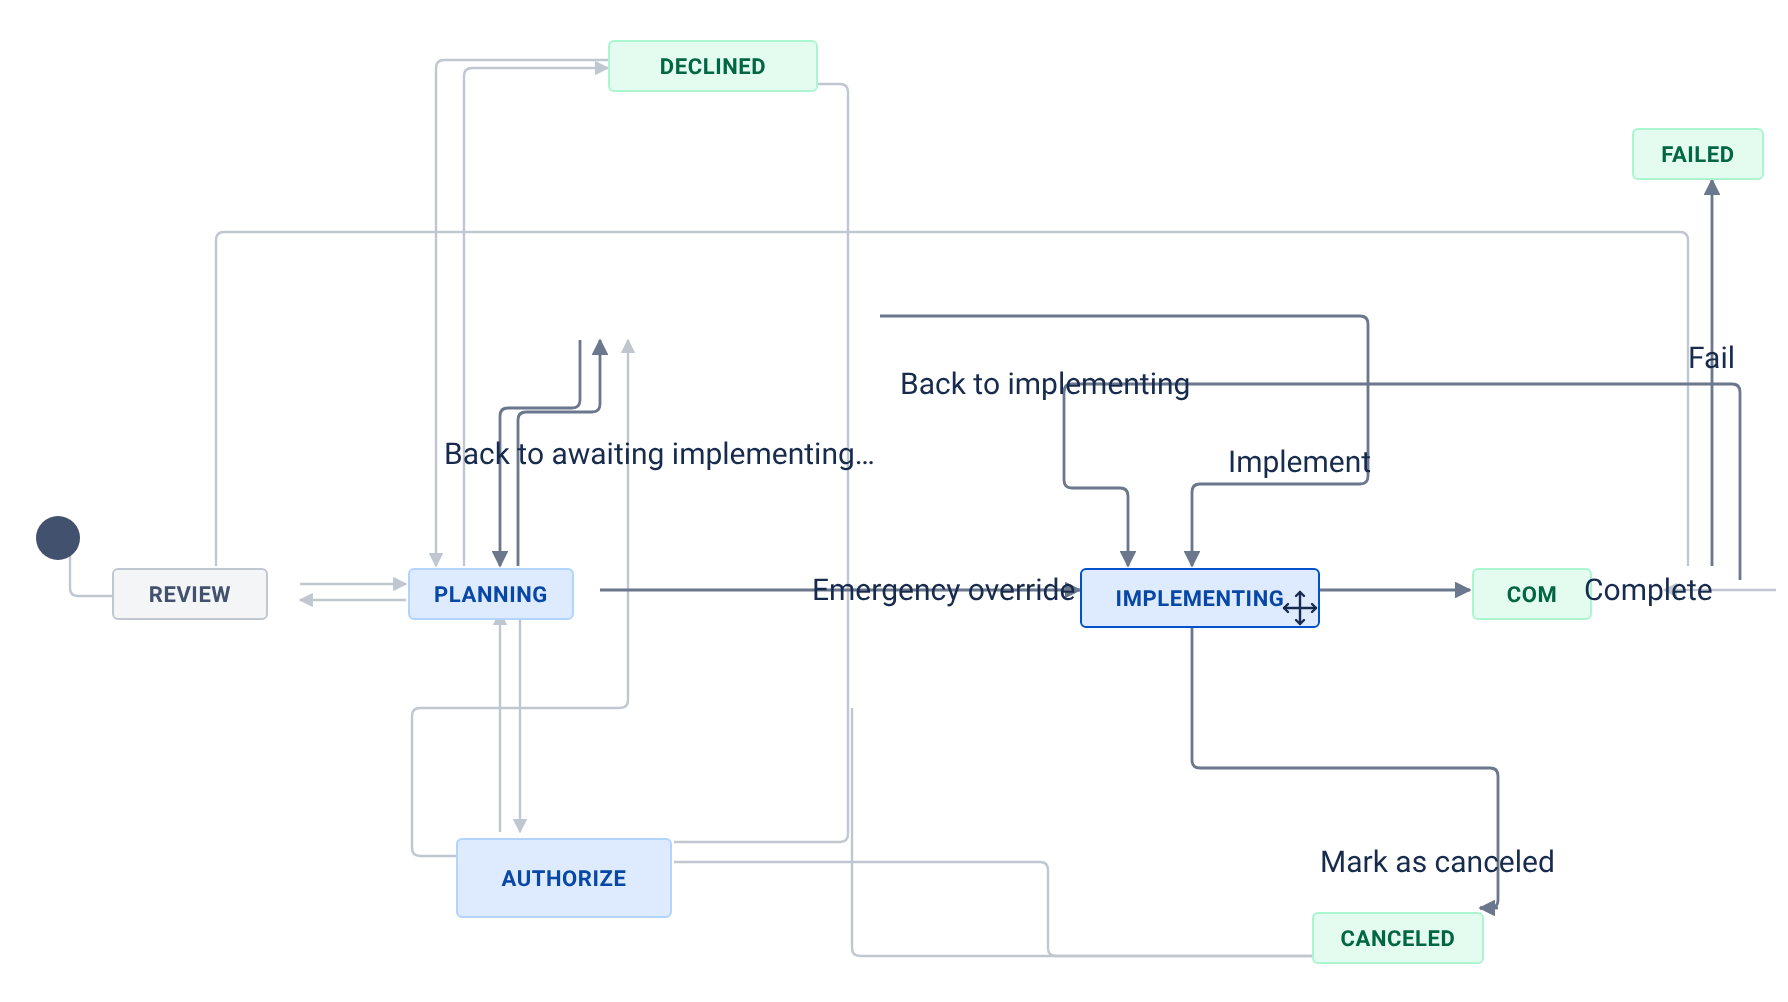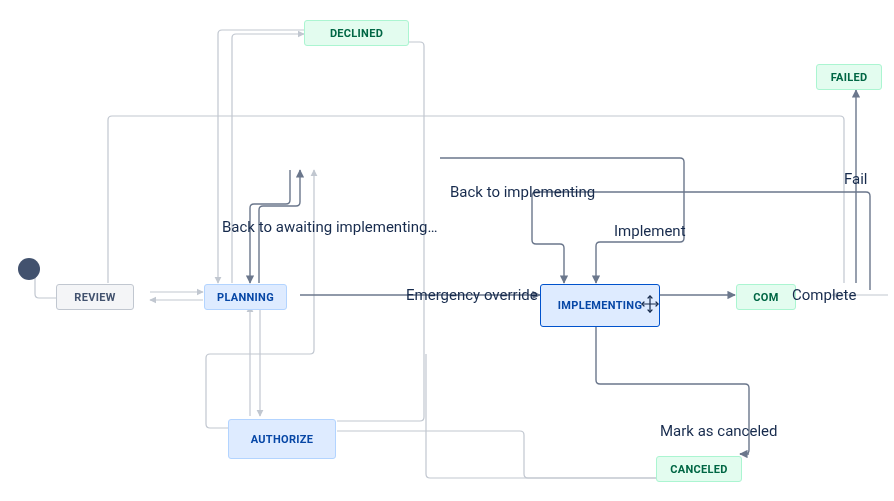--- a/index.html
+++ b/index.html
@@ -84,21 +84,21 @@
 
   <div class="node blue" style="left:228px;top:419px;width:108px;height:40px">
     <span>AUTHORIZE</span>
   </div>
 
 
   <div class="node green" style="left:304px;top:20px;width:105px;height:26px">
     <span>DECLINED</span>
   </div>
 
-  <div class="node blue-sel" style="left:540px;top:284px;width:120px;height:43px">
+  <div class="node blue-sel" style="left:540px;top:284px;width:120px;height:30px">
     <span>IMPLEMENTING</span>
   </div>
 
   <div class="node green" style="left:736px;top:284px;width:60px;height:26px">
     <span>COM</span>
   </div>
 
   <div class="node green" style="left:656px;top:456px;width:86px;height:26px">
     <span>CANCELED</span>
   </div>

